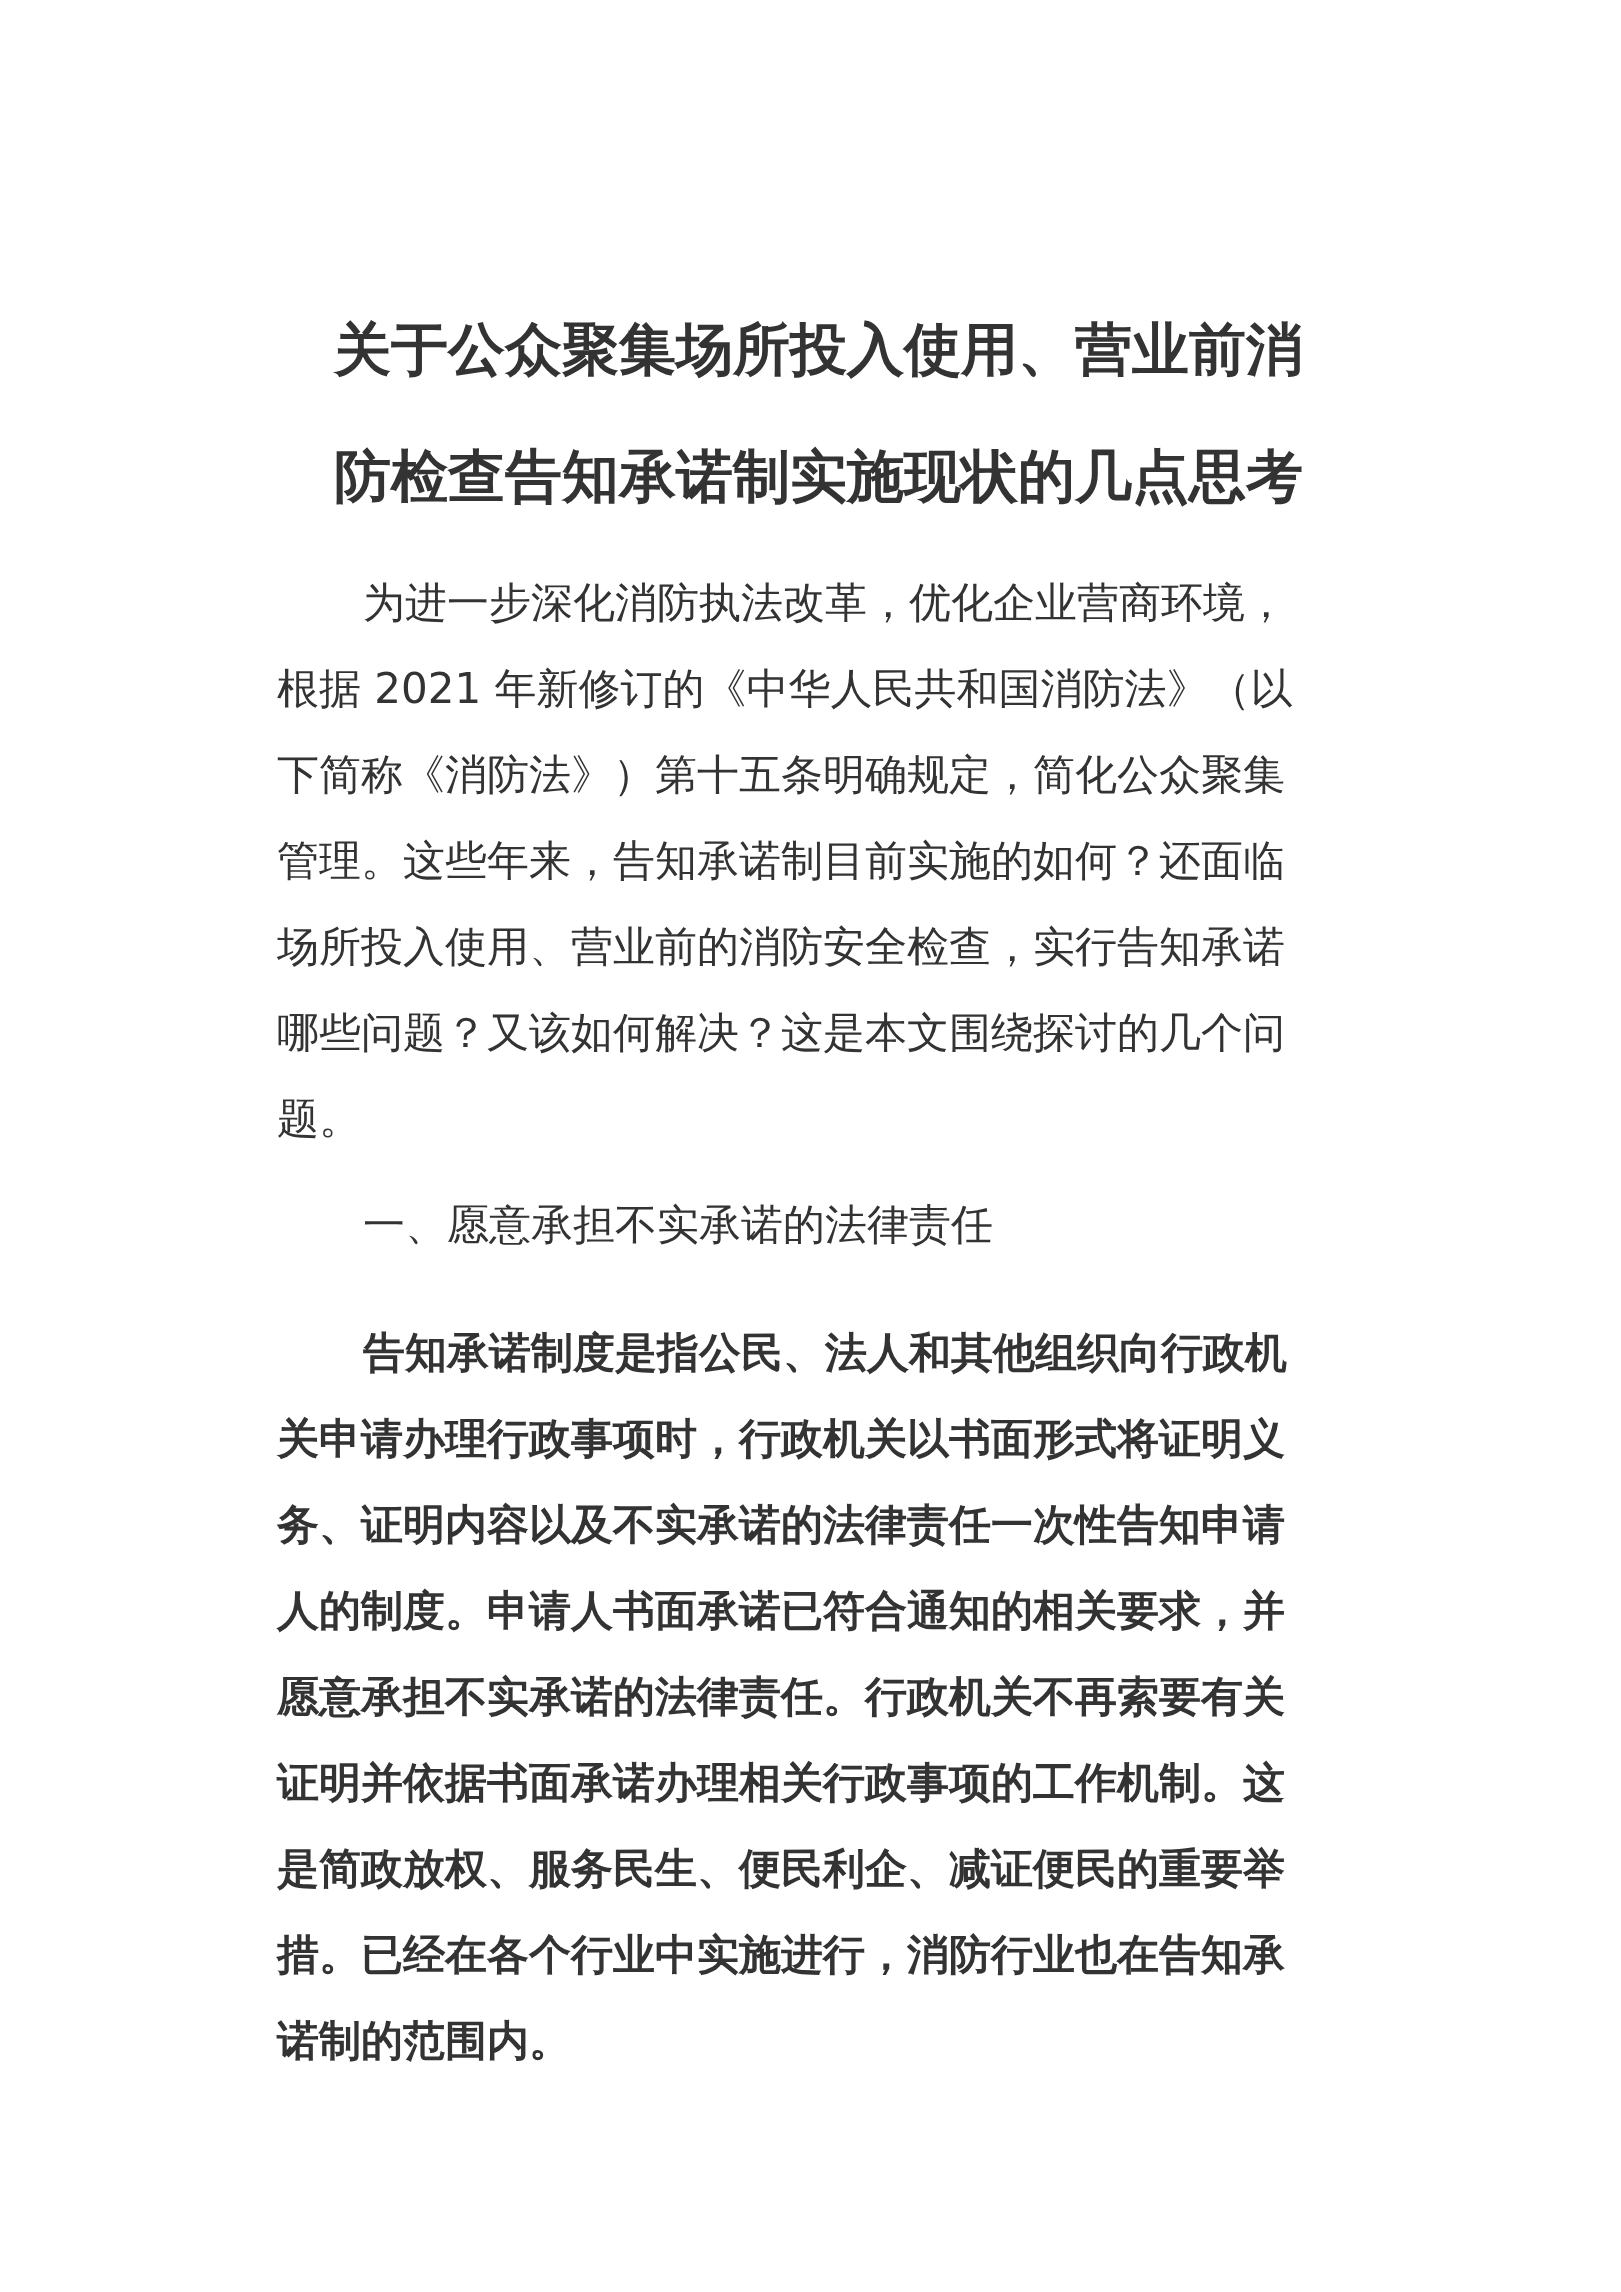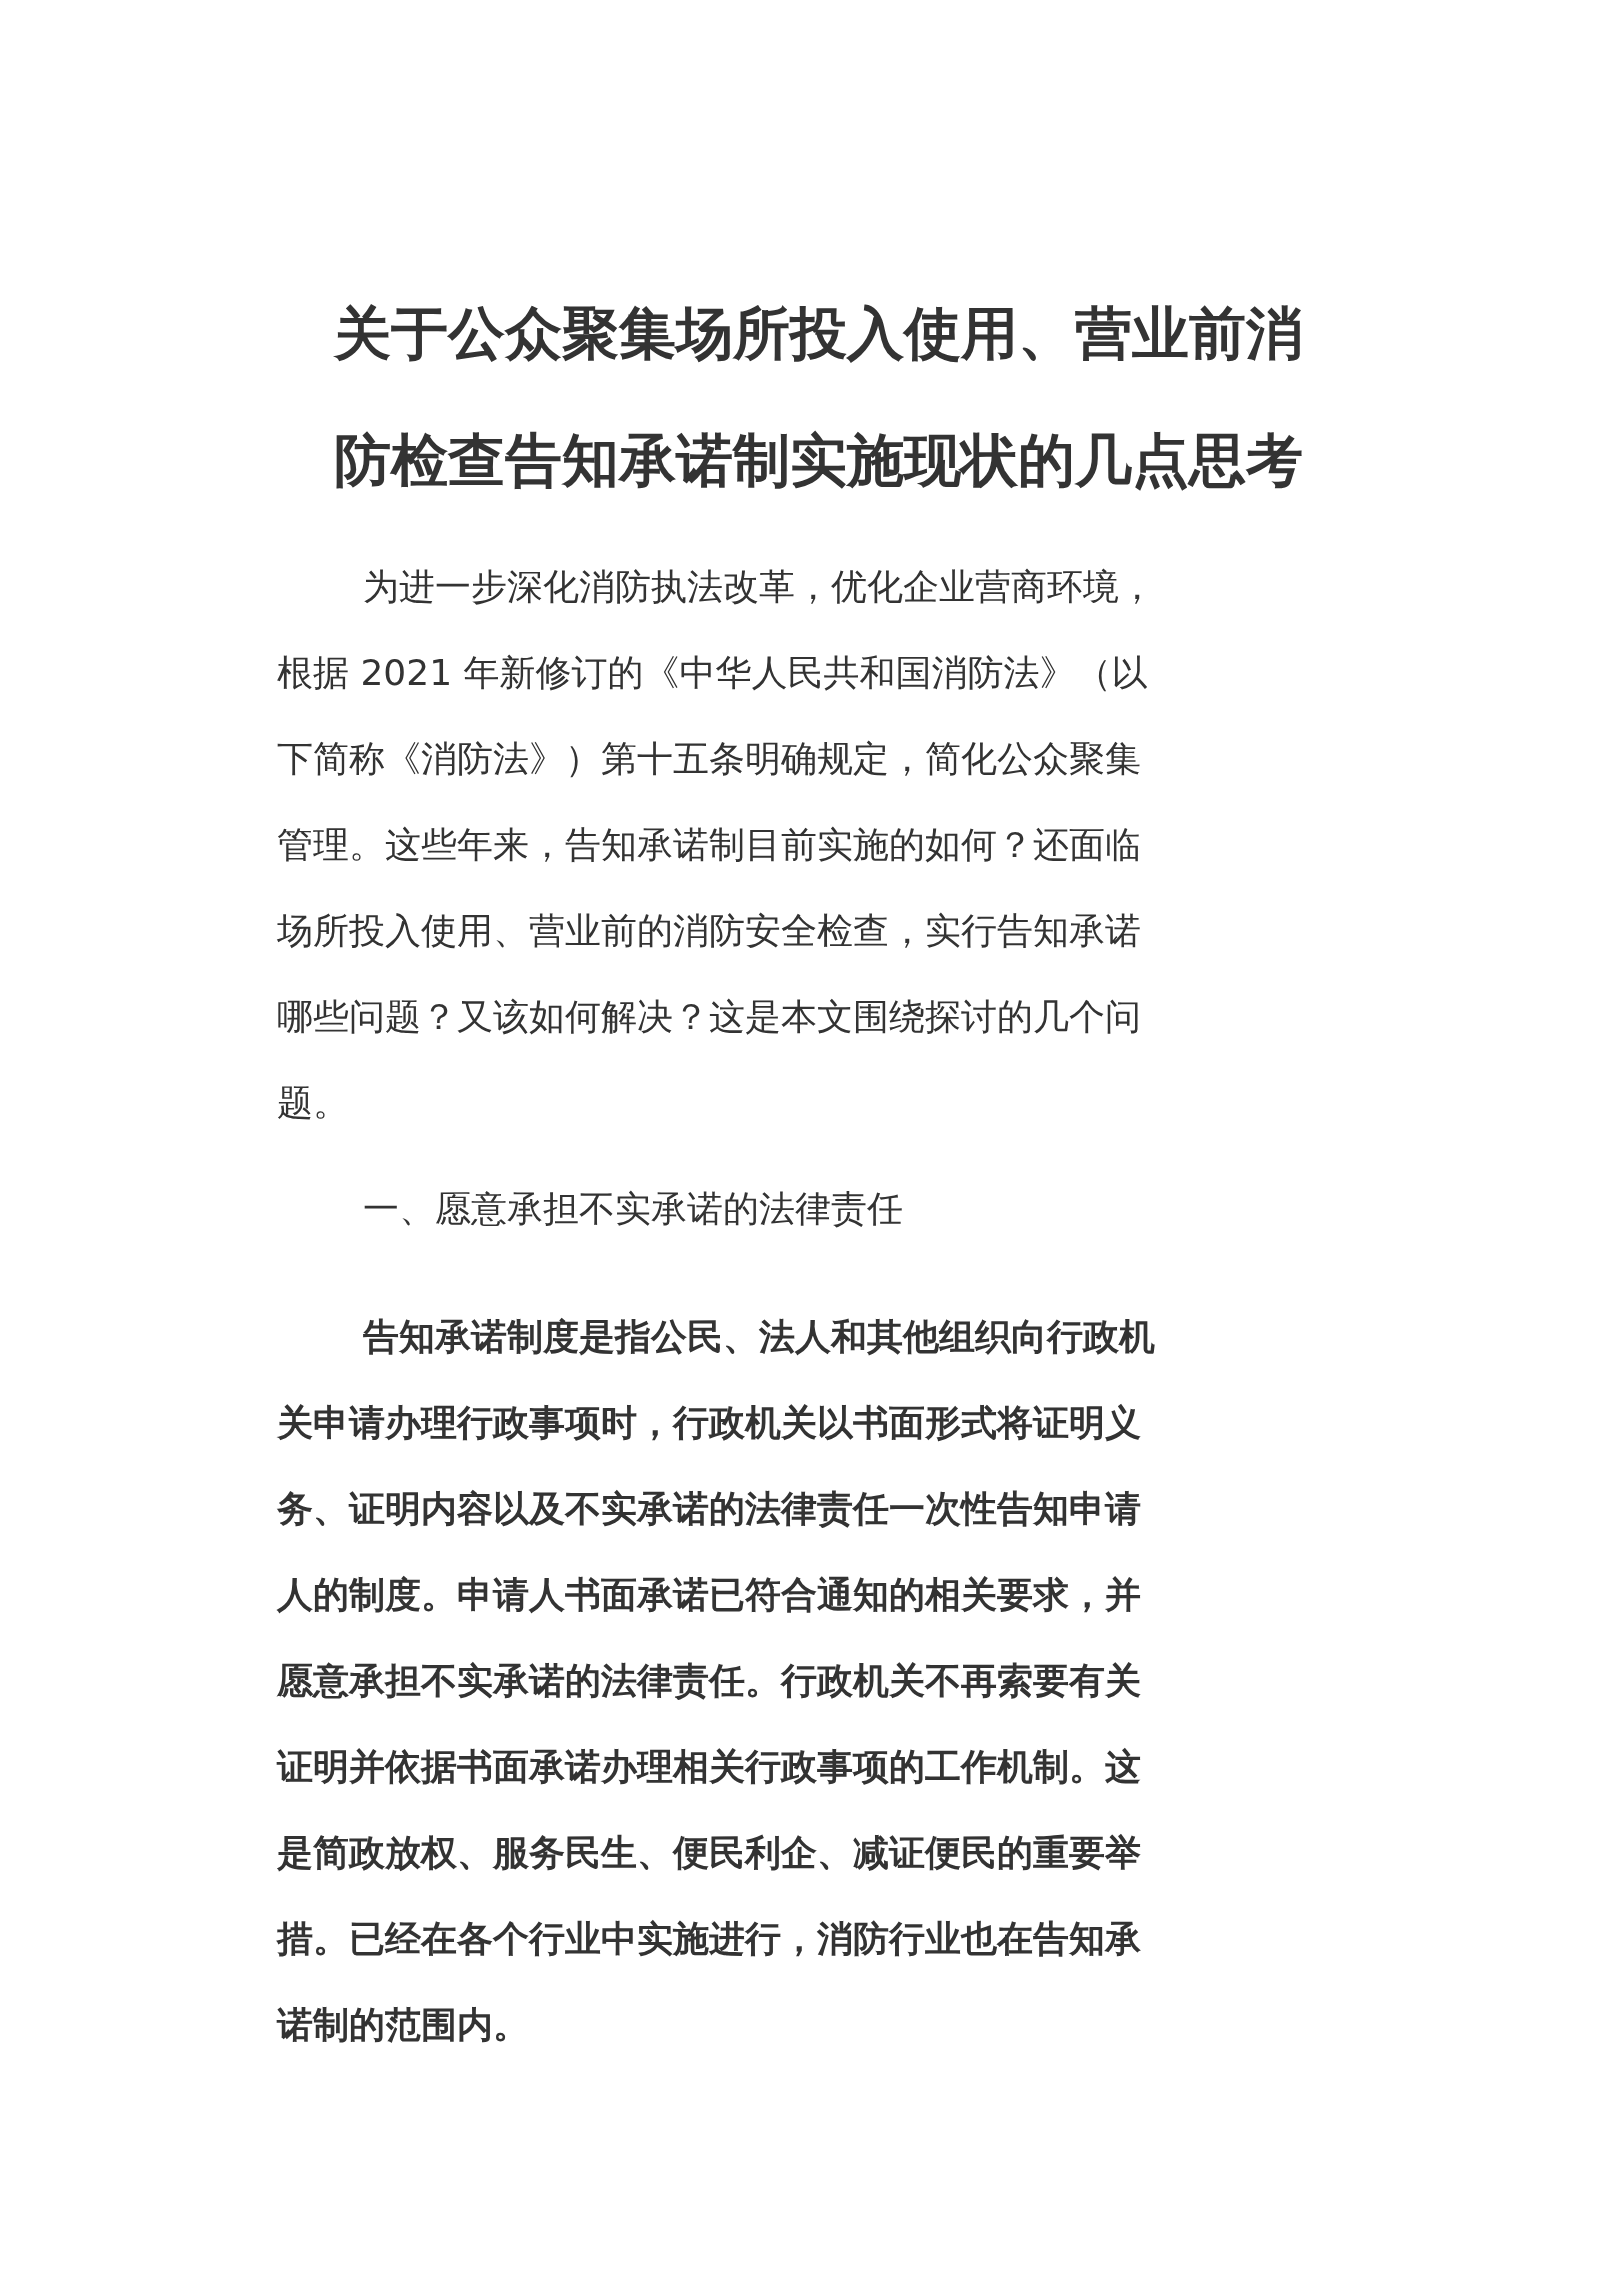--- a/index.html
+++ b/index.html
@@ -11,21 +11,21 @@
       width: 1621px;
       height: 2293px;
       position: relative;
       overflow: hidden;
       color: #333333;
       font-family: "DejaVu Sans", "Liberation Sans", sans-serif;
     }
     .page {
       position: absolute;
       left: 0;
-      top: 0;
+      top: 16px;
       width: 1621px;
       height: 2233px;
       background: #ffffff;
     }
     .title {
       position: absolute;
       left: 250px;
       top: 270px;
       width: 1137px;
       margin: 0;
@@ -39,21 +39,21 @@
     }
     .title span {
       display: block;
       white-space: nowrap;
     }
     .body-text {
       position: absolute;
       left: 277px;
       width: 1078px;
       margin: 0;
-      font-size: 36px;
+      font-size: 42px;
       line-height: 86px;
       color: #333333;
       text-align: justify;
     }
     .body-text .line {
       display: block;
       white-space: nowrap;
     }
     .indent {
       padding-left: 86px;

